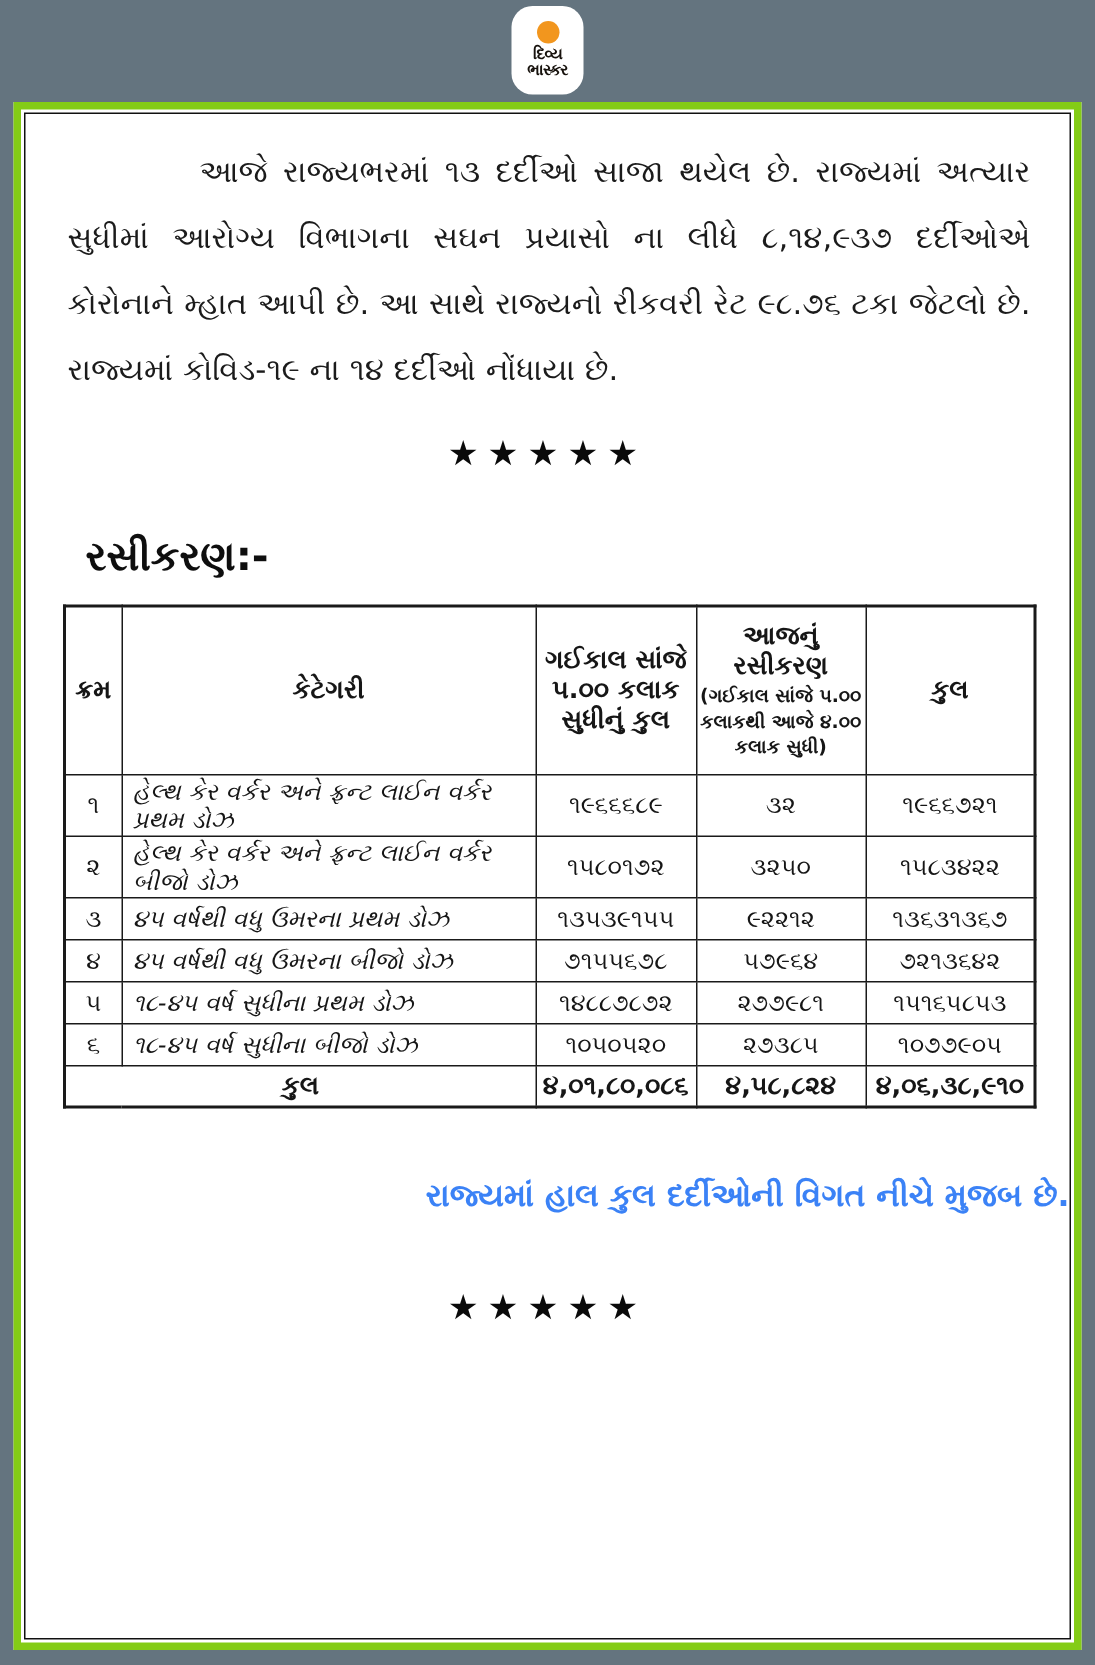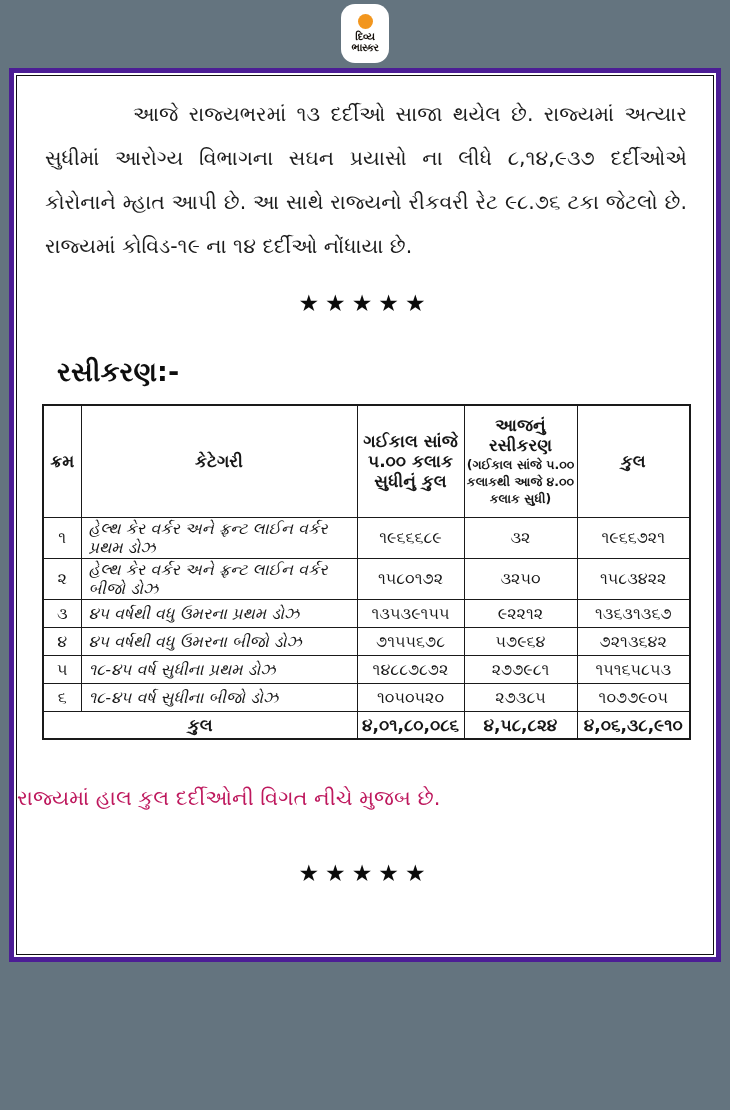--- a/index.html
+++ b/index.html
@@ -13,22 +13,22 @@
   }
   .logo {
     position: absolute; top: 4px; left: 50%; transform: translateX(-50%);
     width: 48px; height: 59px; background: #ffffff; border-radius: 14px;
     display: flex; flex-direction: column; align-items: center; justify-content: center;
     z-index: 3;
   }
   .logo-dot { width: 15px; height: 15px; border-radius: 50%; margin-bottom: 2px; }
   .logo-text { font-weight: bold; font-size: 10.5px; line-height: 11px; text-align: center; color: #17120d; letter-spacing: -0.5px; }
   .card {
-    position: absolute; left: 9px; top: 68px; width: 712px; height: 894px;
-    background: #ffffff; border: 5px solid #4c1d95;
+    position: absolute; left: 9px; top: 68px; width: 712px; height: 1032px;
+    background: #ffffff; border: 5px solid #84cc16;
   }
   .card-inner {
     position: absolute; inset: 2px; border: 1px solid #101010;
     background: #ffffff; overflow: hidden;
   }
   .para {
     margin: 16px 26px 0 28px;
     font-size: 20.5px; line-height: 44px;
     text-align: justify; text-indent: 88px;
     color: #1b1b1b;
@@ -43,21 +43,21 @@
   .vax-table thead th { font-weight: bold; font-size: 17px; padding: 6px 2px; height: 112px; }
   .vax-table .col-sr  { width: 38px; }
   .vax-table .col-cat { width: 276px; }
   .vax-table .col-y   { width: 107px; }
   .vax-table .col-t   { width: 113px; }
   .vax-table .col-tot { width: 113px; }
   .vax-table .hdr-note { display: block; font-size: 12.5px; font-weight: bold; line-height: 1.35; margin-top: 2px; }
   .vax-table tbody td { font-size: 16px; height: 28px; padding: 1px 4px; }
   .vax-table tbody td.cat { text-align: left; padding-left: 7px; font-style: italic; }
   .vax-table tr.total-row td { font-weight: bold; font-size: 17px; }
-  .sub-title { margin-top: 46px; text-align: left; font-size: 21px; font-weight: normal; color: #be185d; }
+  .sub-title { margin-top: 46px; text-align: right; font-size: 21px; font-weight: bold; color: #3b82f6; }
   .status-table { margin: 15px 0 0 51px; width: 592px; border: 2px solid #1a1a1a; }
   .status-table th, .status-table td { border: 2px solid #1a1a1a; text-align: center; vertical-align: middle; }
   .status-table .r1 th { font-size: 20px; font-weight: bold; height: 29px; }
   .status-table .r2 th { font-size: 19px; font-weight: bold; height: 31px; }
   .status-table td { font-size: 18px; font-weight: bold; height: 31px; }
   .status-table .c { width: 20%; }
 </style>
 </head>
 <body>
 

